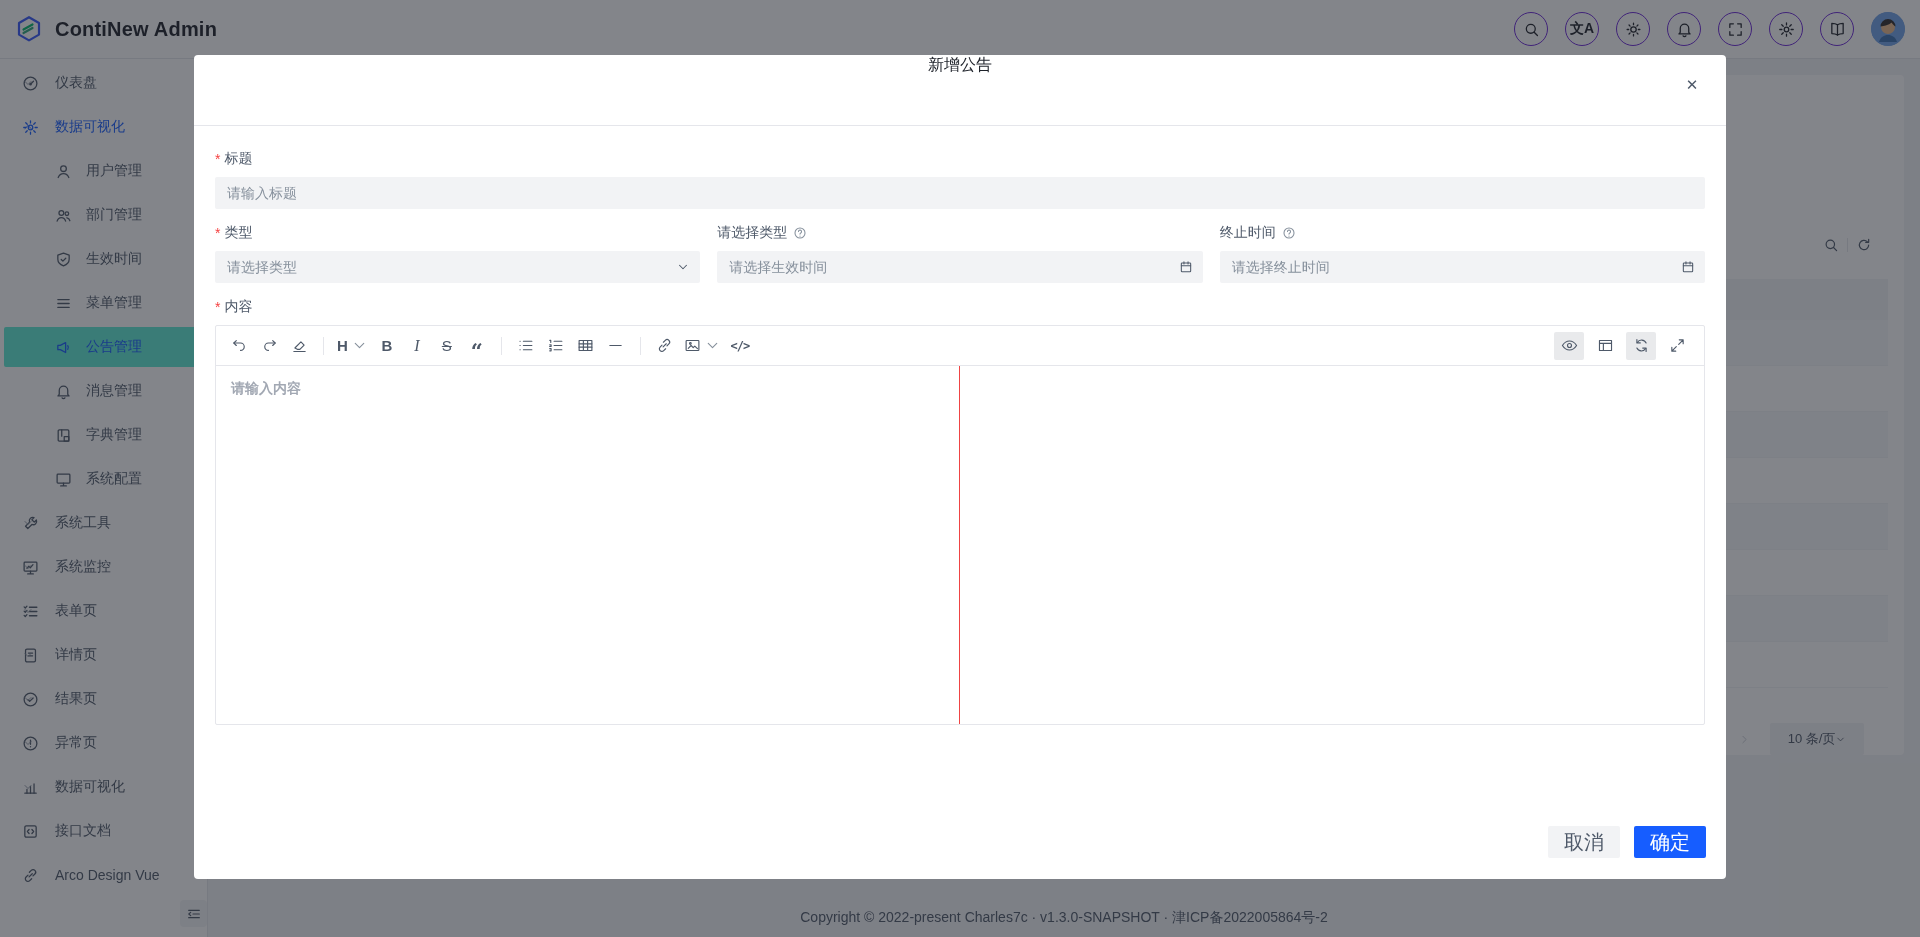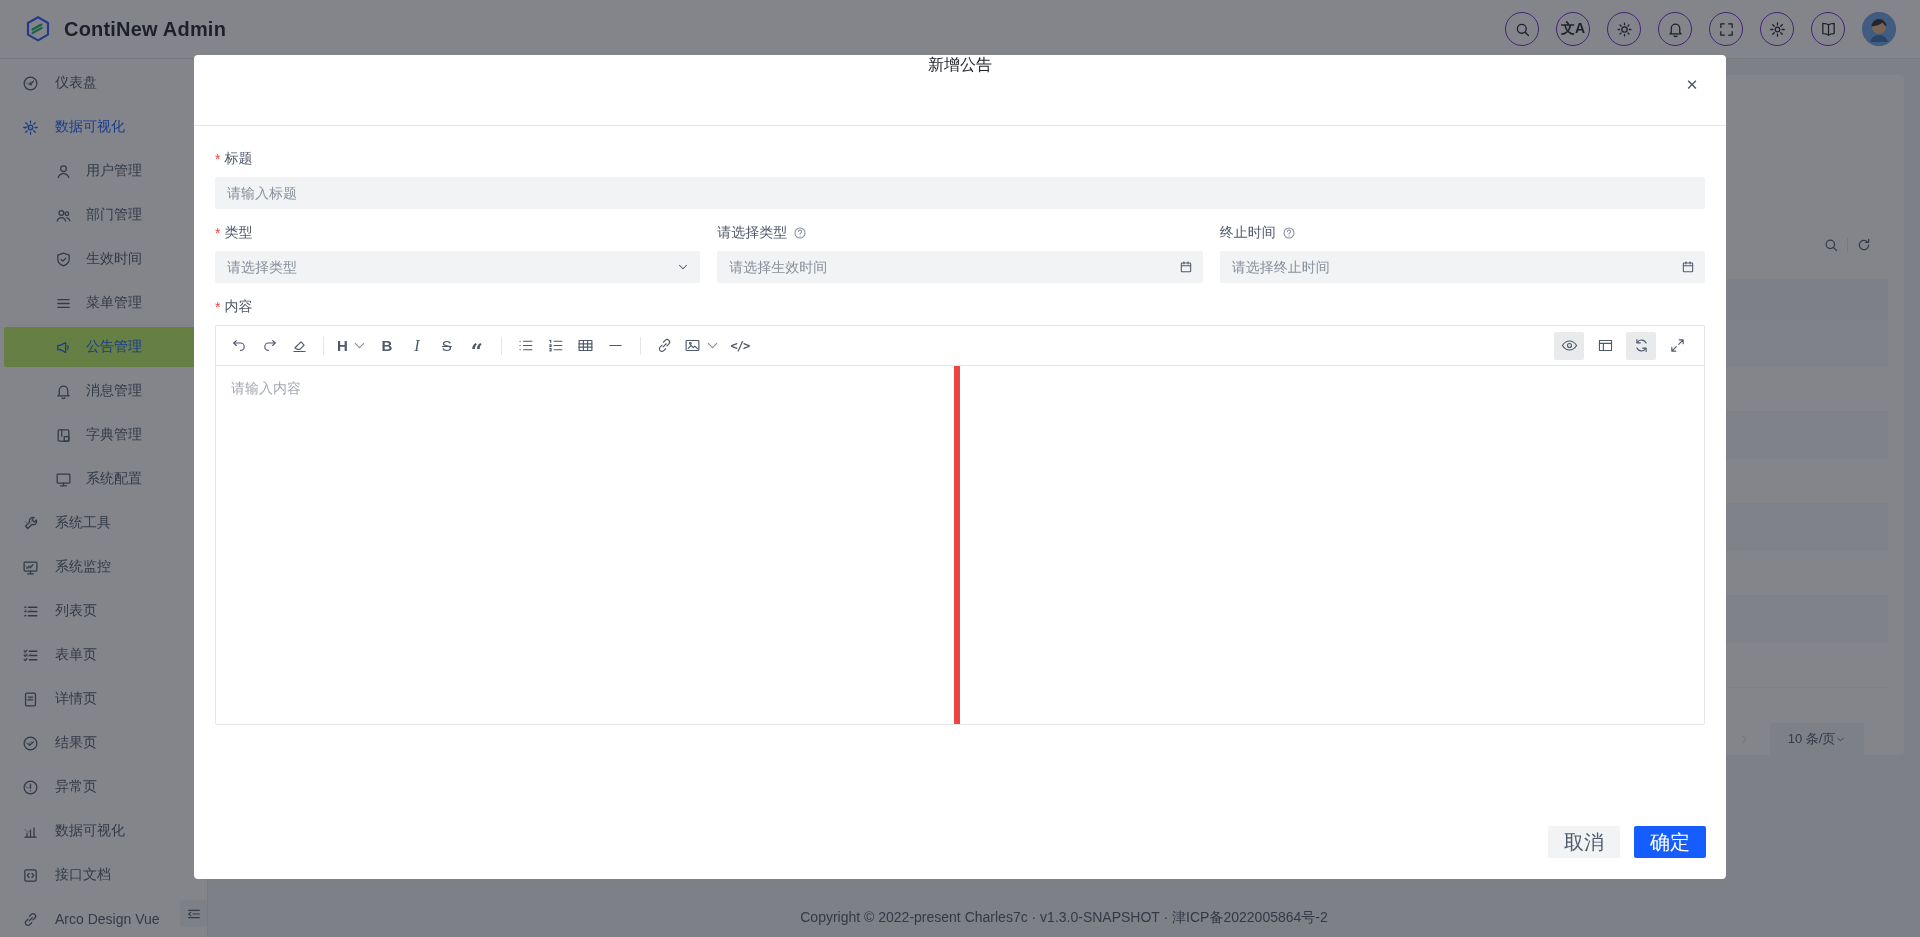--- a/index.html
+++ b/index.html
@@ -1,39 +1,39 @@
 <!DOCTYPE html>
 <html><head>
 <meta charset="utf-8">
 <style>
   * { margin:0; padding:0; box-sizing:border-box; }
   html,body { width:1920px; height:937px; overflow:hidden; font-family:"Liberation Sans","DejaVu Sans",sans-serif; background:#f2f3f5; color:#1d2129; }
   svg.ic { width:16px; height:16px; fill:none; stroke:currentColor; stroke-width:1.8; stroke-linecap:round; stroke-linejoin:round; display:block; }
 
   
-  .hdr { position:absolute; left:0; top:0; width:1920px; height:59px; background:#fff; border-bottom:1px solid #e5e6eb; display:flex; align-items:center; padding:0 24px; z-index:1; }
+  .hdr { position:absolute; left:0; top:0; width:1920px; height:59px; background:#fff; border-bottom:1px solid #e5e6eb; display:flex; align-items:center; padding:0 15px; z-index:1; }
   .logo { display:flex; align-items:center; gap:12px; }
   .logo-title { font-size:20px; font-weight:600; color:#1d2129; letter-spacing:.2px; }
   .hdr-right { margin-left:auto; display:flex; align-items:center; gap:17px; }
   .hbtn { width:34px; height:34px; border-radius:50%; border:1px solid #6d28d9; background:#fff; display:flex; align-items:center; justify-content:center; color:#1d2129; cursor:pointer; font-size:13px; }
   .hbtn svg.ic { width:17px; height:17px; }
   .glyph-cn { font-size:14px; font-weight:600; }
   .avatar { width:34px; height:34px; border-radius:50%; overflow:hidden; background:#7ea6e0; cursor:pointer; }
 
   
   .side { position:absolute; left:0; top:59px; width:208px; bottom:0; background:#fff; border-right:1px solid #e5e6eb; z-index:1; padding-top:4px; }
   .mi { position:relative; height:40px; margin:0 4px 4px; border-radius:2px; display:flex; align-items:center; font-size:14px; color:#4e5969; cursor:pointer; }
   .mi .ic { position:absolute; left:18px; width:17px; height:17px; }
   .mi .lb { position:absolute; left:51px; }
   .mi.child .ic { left:51px; }
   .mi.child .lb { left:82px; }
   .mi .chev { position:absolute; right:10px; width:12px; height:12px; color:#86909c; }
   .mi.parent-active { color:#165dff; }
   .mi.parent-active .chev { color:#165dff; }
-  .mi.sel { background:#bef264; color:#165dff; }
+  .mi.sel { background:#5eead4; color:#165dff; }
   .fold-btn { position:absolute; left:180px; bottom:10px; width:27px; height:27px; border-radius:4px; background:#f2f3f5; color:#4e5969; display:flex; align-items:center; justify-content:center; cursor:pointer; z-index:1; }
 
   
   .content { position:absolute; left:208px; top:59px; right:0; bottom:0; background:#f2f3f5; z-index:1; }
   .card { position:absolute; left:16px; top:16px; right:16px; height:680px; background:#fff; border-radius:4px; padding:16px; }
   .card-tools { position:absolute; top:154px; right:24px; display:flex; align-items:center; }
   .tool-btn { width:32px; height:32px; display:flex; align-items:center; justify-content:center; color:#4e5969; cursor:pointer; }
   .tool-sep { width:1px; height:14px; background:#e5e6eb; }
   .tbl { position:absolute; left:0; right:16px; top:204px; }
   .tbl-head { height:41px; background:#f2f3f5; display:flex; align-items:center; padding-left:10px; font-size:14px; font-weight:500; color:#1d2129; }
@@ -73,21 +73,21 @@
   .eb.on { background:#e9eaec; }
   .eb .mini-chev { width:9px; height:9px; margin-left:3px; color:#86909c; }
   .eb-sep { width:1px; height:18px; background:#e5e6eb; margin:0 9px; }
   .eb-b { font-weight:700; }
   .eb-i { font-style:italic; font-family:"Liberation Serif",serif; font-size:16px; }
   .eb-s { text-decoration:line-through; }
   .eb-q { font-family:"DejaVu Serif",serif; font-size:21px; font-weight:700; line-height:10px; padding-top:10px; }
   .eb-code { font-family:"DejaVu Sans Mono",monospace; font-size:12px; font-weight:600; letter-spacing:-1px; }
   .ed-right { margin-left:auto; display:flex; align-items:center; gap:6px; padding-right:4px; }
   .ed-panes { flex:1; display:flex; }
-  .ed-input { width:50%; border-right:6px solid #ef4444; padding:14px 15px; }
+  .ed-input { width:50%; border-right:1px solid #ef4444; padding:14px 15px;font-weight:bold; }
   .ed-preview { width:50%; }
   .ed-ph { font-size:14px; color:#a2a8b3; }
 
   .m-foot { flex:0 0 auto; display:flex; justify-content:flex-end; align-items:center; gap:14px; padding:0 20px 14px; height:60px; }
   .btn { height:32px; padding:0 16px; border-radius:2px; border:0; font-size:20px; font-family:inherit; cursor:pointer; }
   .btn-plain { background:#f2f3f5; color:#4e5969; }
   .btn-primary { background:#165dff; color:#fff; }
 </style>
 </head>
 <body>
@@ -398,29 +398,20 @@
     <span class="lb">系统工具</span>
     <svg class="ic chev">
         <use href="#i-chevd"></use>
       </svg>
   </div>
   <div class="mi">
     <svg class="ic">
         <use href="#i-monitor2"></use>
       </svg>
     <span class="lb">系统监控</span>
-    <svg class="ic chev">
-        <use href="#i-chevd"></use>
-      </svg>
-  </div>
-  <div class="mi">
-    <svg class="ic">
-        <use href="#i-list"></use>
-      </svg>
-    <span class="lb">列表页</span>
     <svg class="ic chev">
         <use href="#i-chevd"></use>
       </svg>
   </div>
   <div class="mi">
     <svg class="ic">
         <use href="#i-form"></use>
       </svg>
     <span class="lb">表单页</span>
     <svg class="ic chev">

